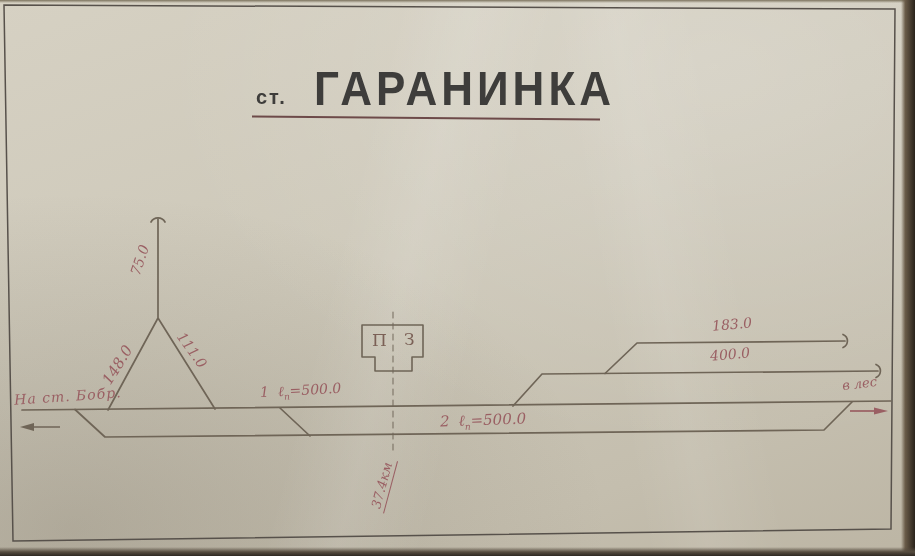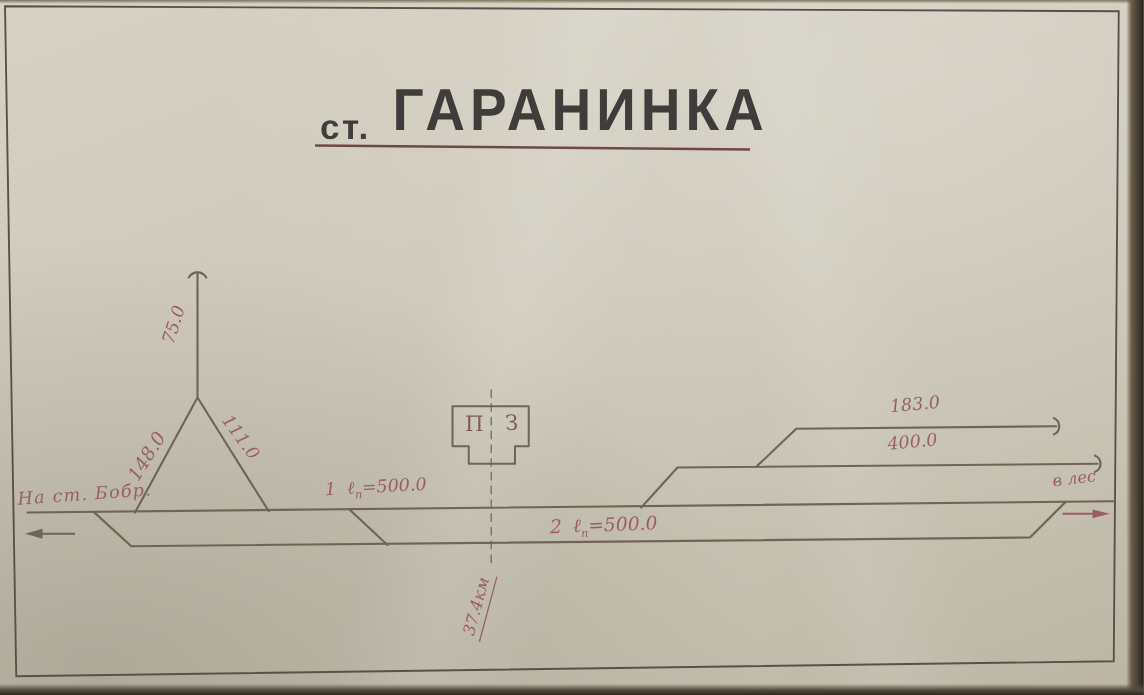--- a/index.html
+++ b/index.html
@@ -15,21 +15,21 @@
   
   #edgeRight{position:absolute;right:0;top:0;width:14px;height:556px;
     background:linear-gradient(90deg,rgba(90,77,60,0),#6a5c49 30%,#2a231b 100%);}
   #edgeBottom{position:absolute;left:0;bottom:0;width:915px;height:9px;
     background:linear-gradient(180deg,rgba(70,60,48,0) 0%,#564c3f 55%,#2e2822 100%);}
   #edgeTop{position:absolute;left:0;top:0;width:915px;height:3px;
     background:linear-gradient(180deg,#7d745f,rgba(125,116,95,0));}
   svg{position:absolute;left:0;top:0;}
   
   .titleTxt{position:absolute;color:#3e3d3b;font-weight:bold;font-family:"Liberation Sans",sans-serif;white-space:nowrap;}
-  #titlePrefix{left:256px;top:86px;font-size:28px;letter-spacing:2px;}
+  #titlePrefix{left:256px;top:86px;font-size:20px;letter-spacing:2px;}
   #titleName{left:314px;top:64px;font-size:44px;letter-spacing:4px;transform:scaleY(1.08);}
   #titleRule{position:absolute;left:252px;top:117px;width:348px;height:2px;background:#6d4a49;transform:rotate(0.5deg);}
   
   .lbl{position:absolute;font-family:"DejaVu Serif","Liberation Serif",serif;font-style:italic;
        color:#9a5f63;white-space:nowrap;transform-origin:center;}
   #dirLeft{left:14px;top:388px;font-size:14px;transform:rotate(-4deg);letter-spacing:1px;}
   #wyeTop{left:124px;top:252px;font-size:14px;transform:rotate(-72deg);}
   #wyeLeft{left:96px;top:356px;font-size:15px;transform:rotate(-58deg);}
   #wyeRight{left:172px;top:342px;font-size:14px;transform:rotate(54deg);}
   #track1Label{left:260px;top:382px;font-size:14px;transform:rotate(-3deg);}

